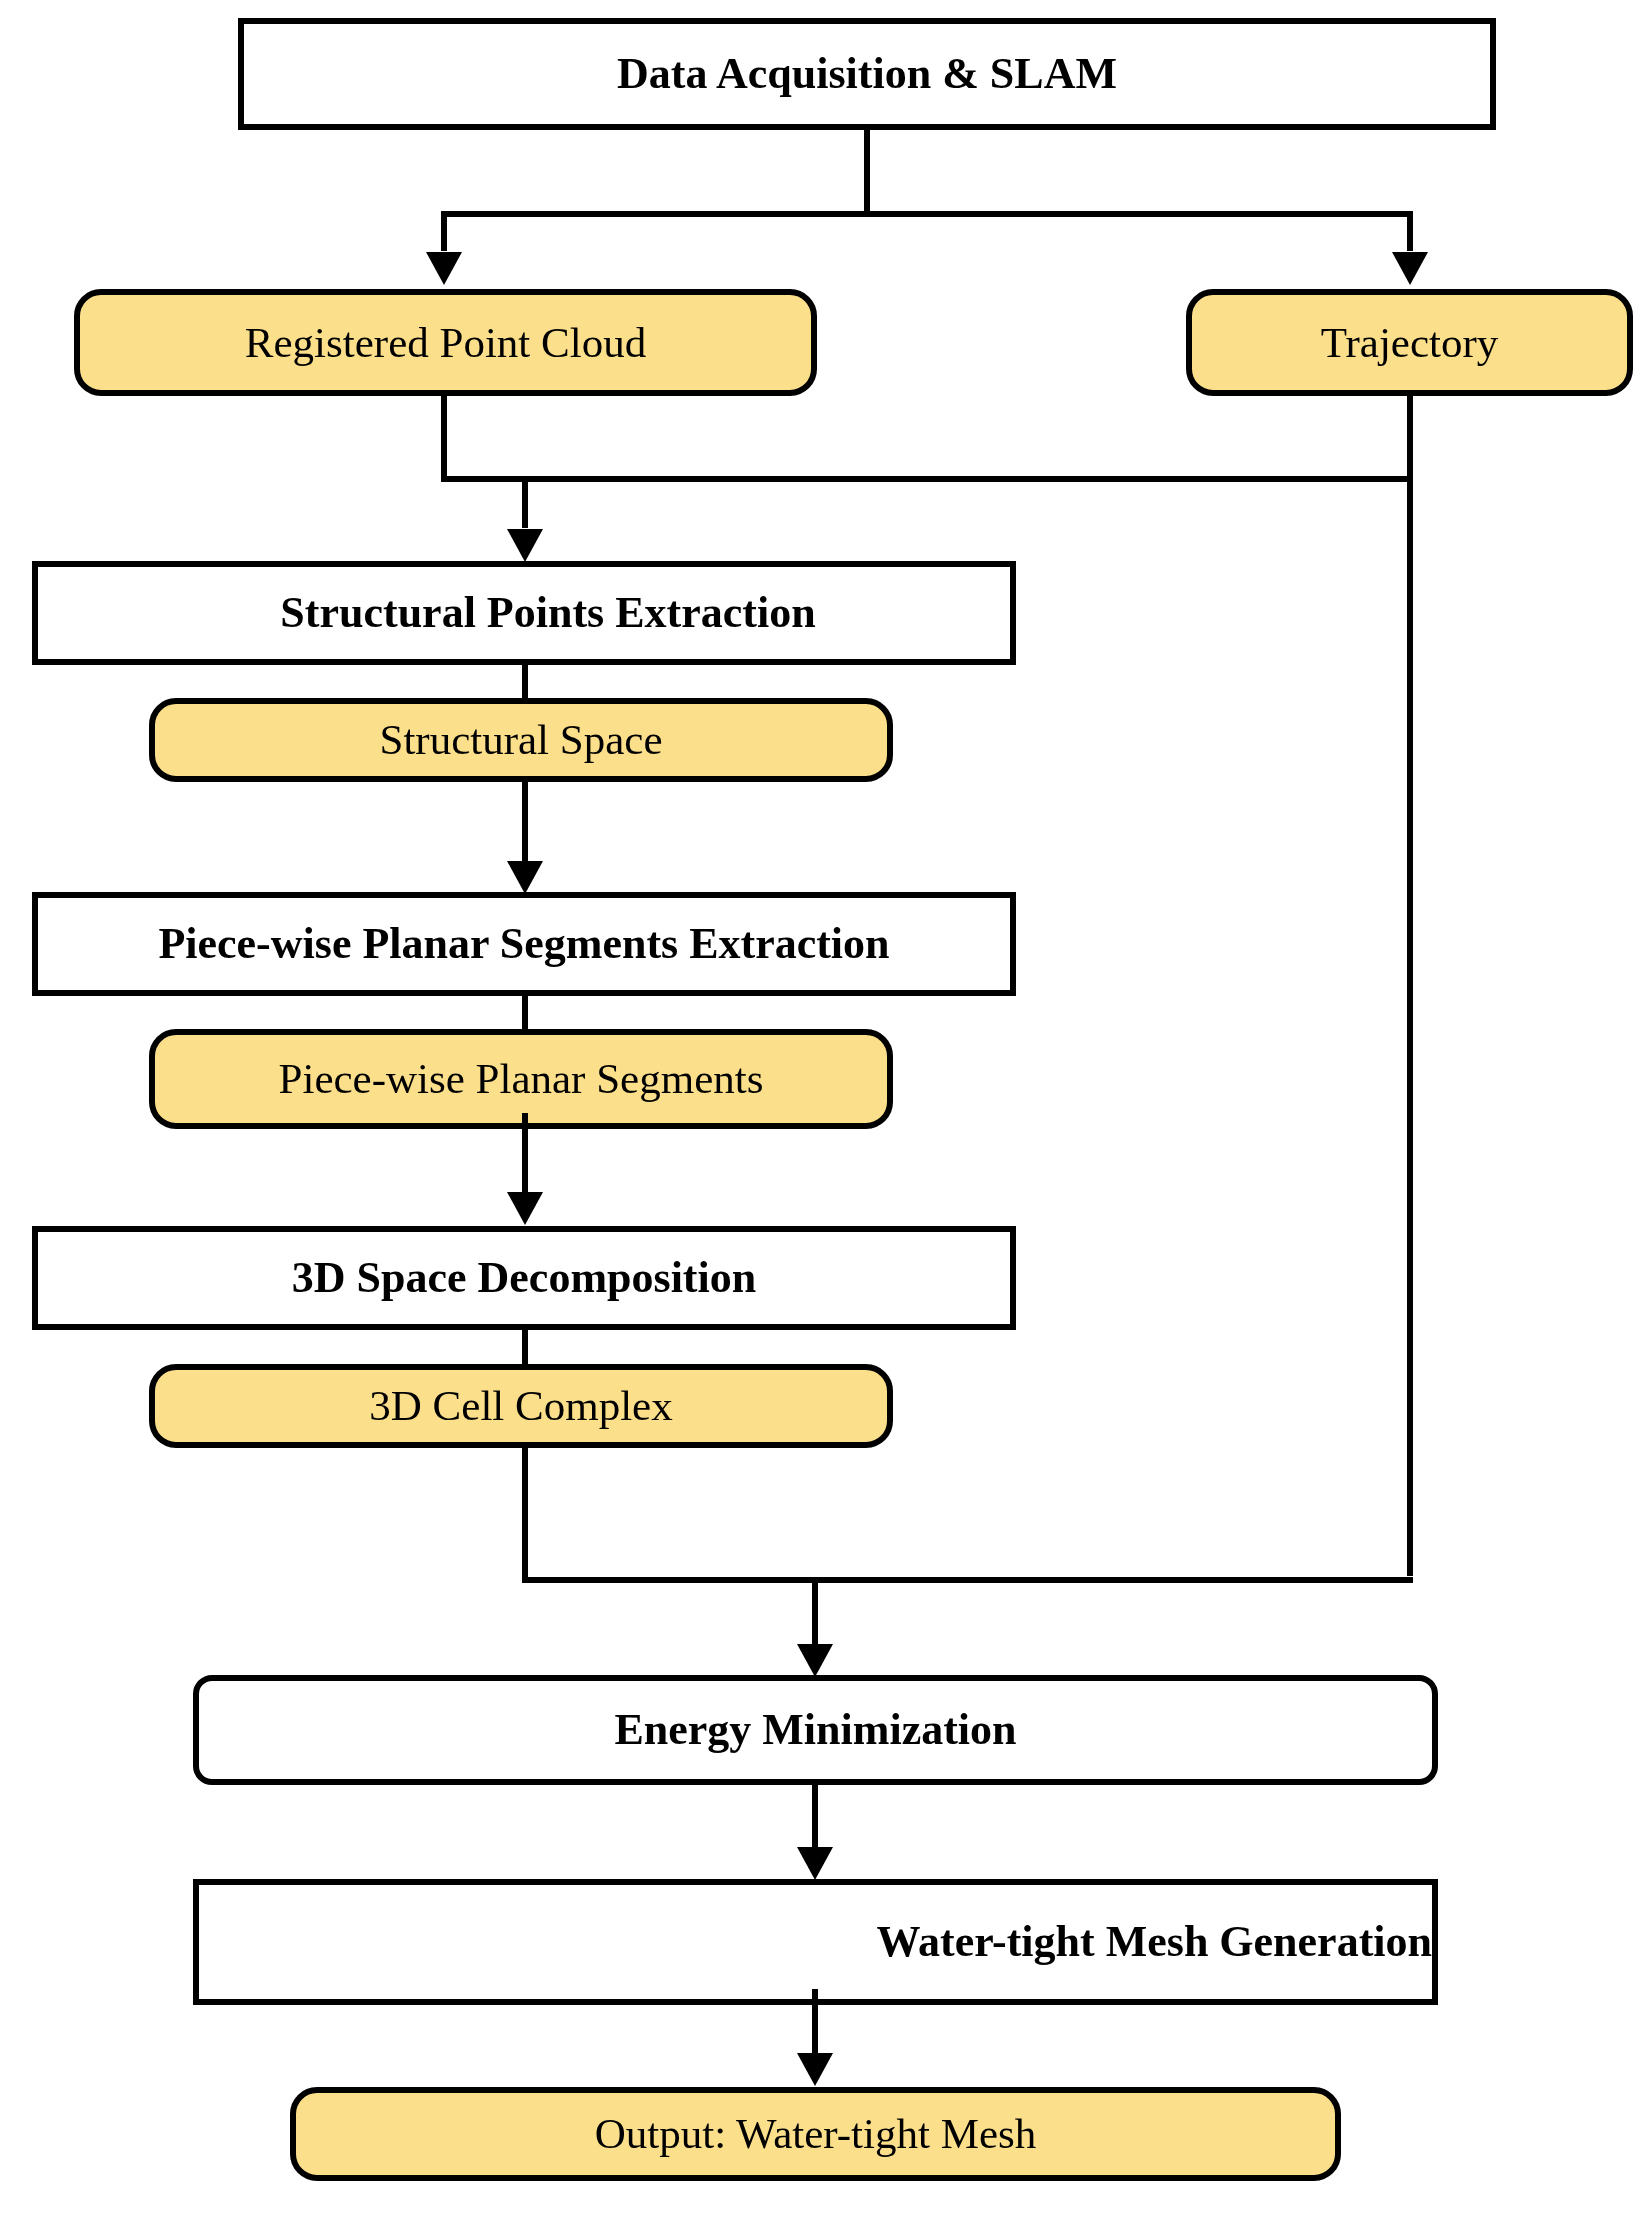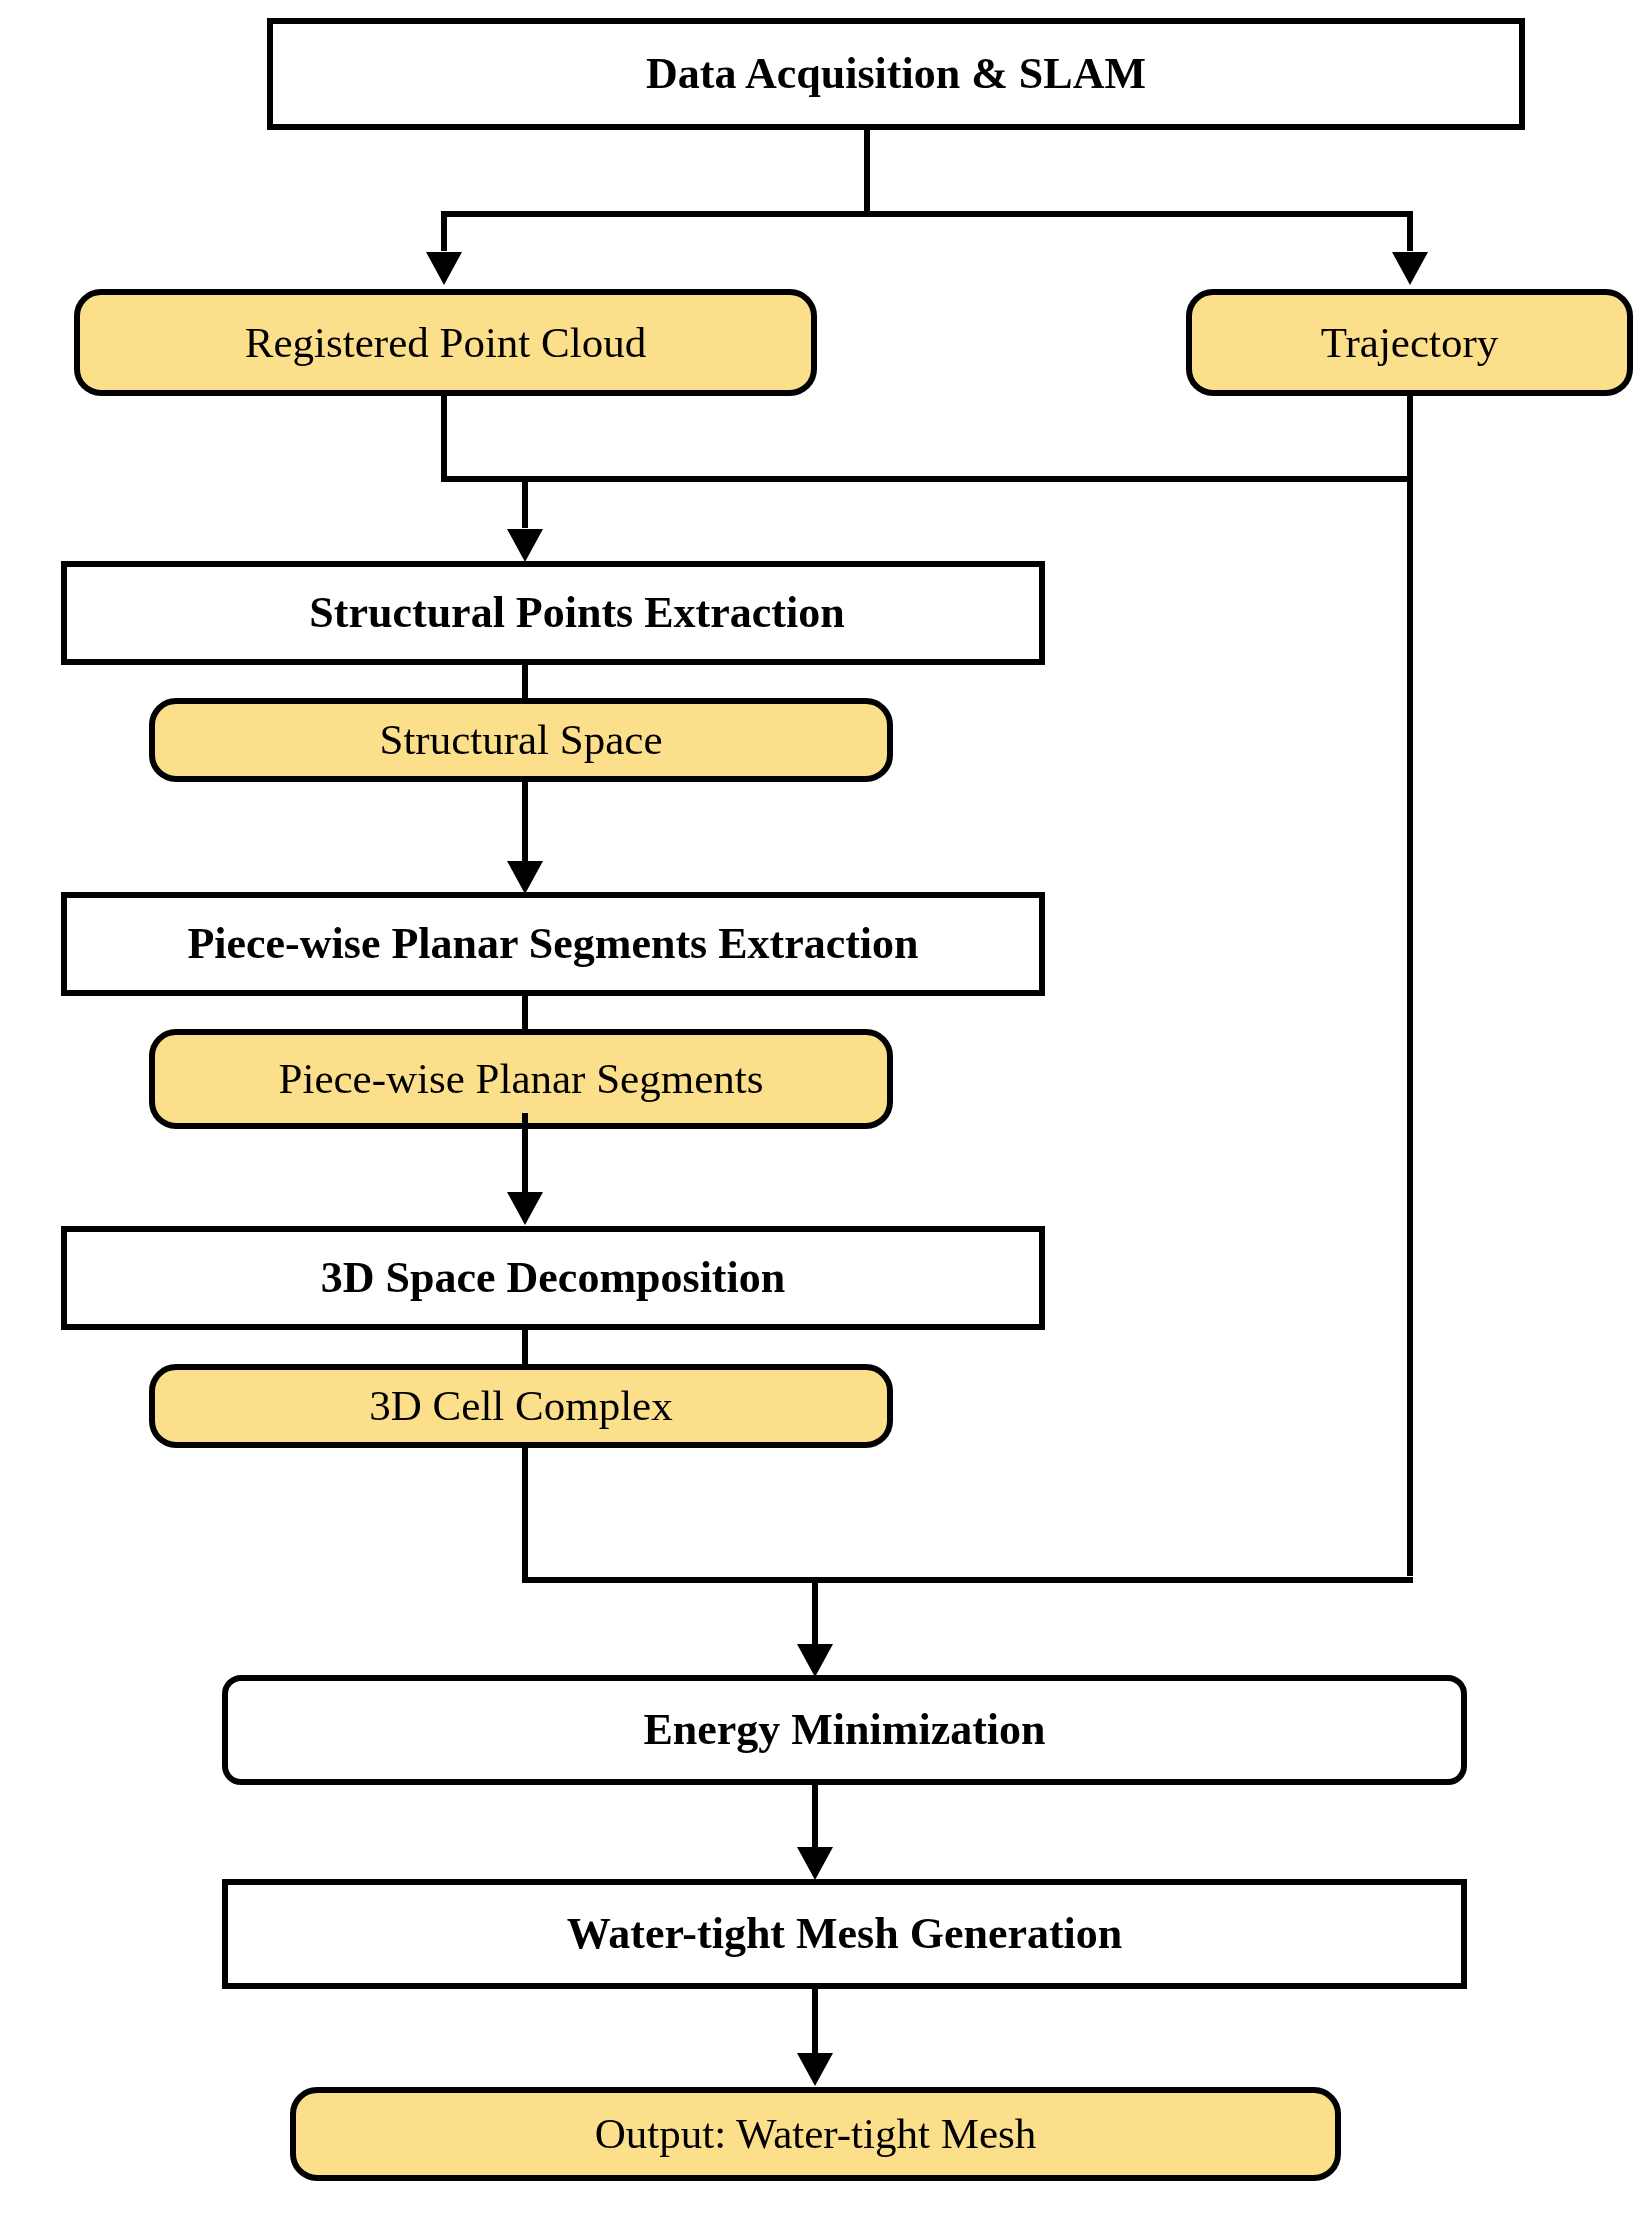--- a/index.html
+++ b/index.html
@@ -19,21 +19,20 @@
     justify-content:center;
     text-align:center;
     color:#000000;
     line-height:1.05;
   }
   .proc{
     background:#ffffff;
     border:6px solid #000000;
     font-weight:bold;
     font-size:44px;
-    margin-left:29px;
   }
   .data{
     background:#fbdf8a;
     border:6px solid #000000;
     border-radius:27px;
     font-weight:normal;
     font-size:43px;
   }
   .edge{
     position:absolute;
@@ -87,21 +86,21 @@
   </div>
 
   <div class="node data" style="left:149px;top:1364px;width:744px;height:84px;">
     <span>3D Cell Complex</span>
   </div>
 
   <div class="node proc" style="left:193px;top:1675px;width:1245px;height:110px;border-radius:19px;">
     <span>Energy Minimization</span>
   </div>
 
-  <div class="node proc" style="left:193px;top:1879px;width:1245px;height:110px;">
+  <div class="node proc" style="left:193px;top:1879px;width:1245px;height:126px;justify-content:flex-end;">
     <span>Water-tight Mesh Generation</span>
   </div>
 
   <div class="node data" style="left:290px;top:2087px;width:1051px;height:94px;">
     <span>Output: Water-tight Mesh</span>
   </div>
 
   <div class="edge vline" style="left:864px;top:130px;height:84px;"></div>
   <div class="edge hline" style="left:441px;top:211px;width:972px;"></div>
 

